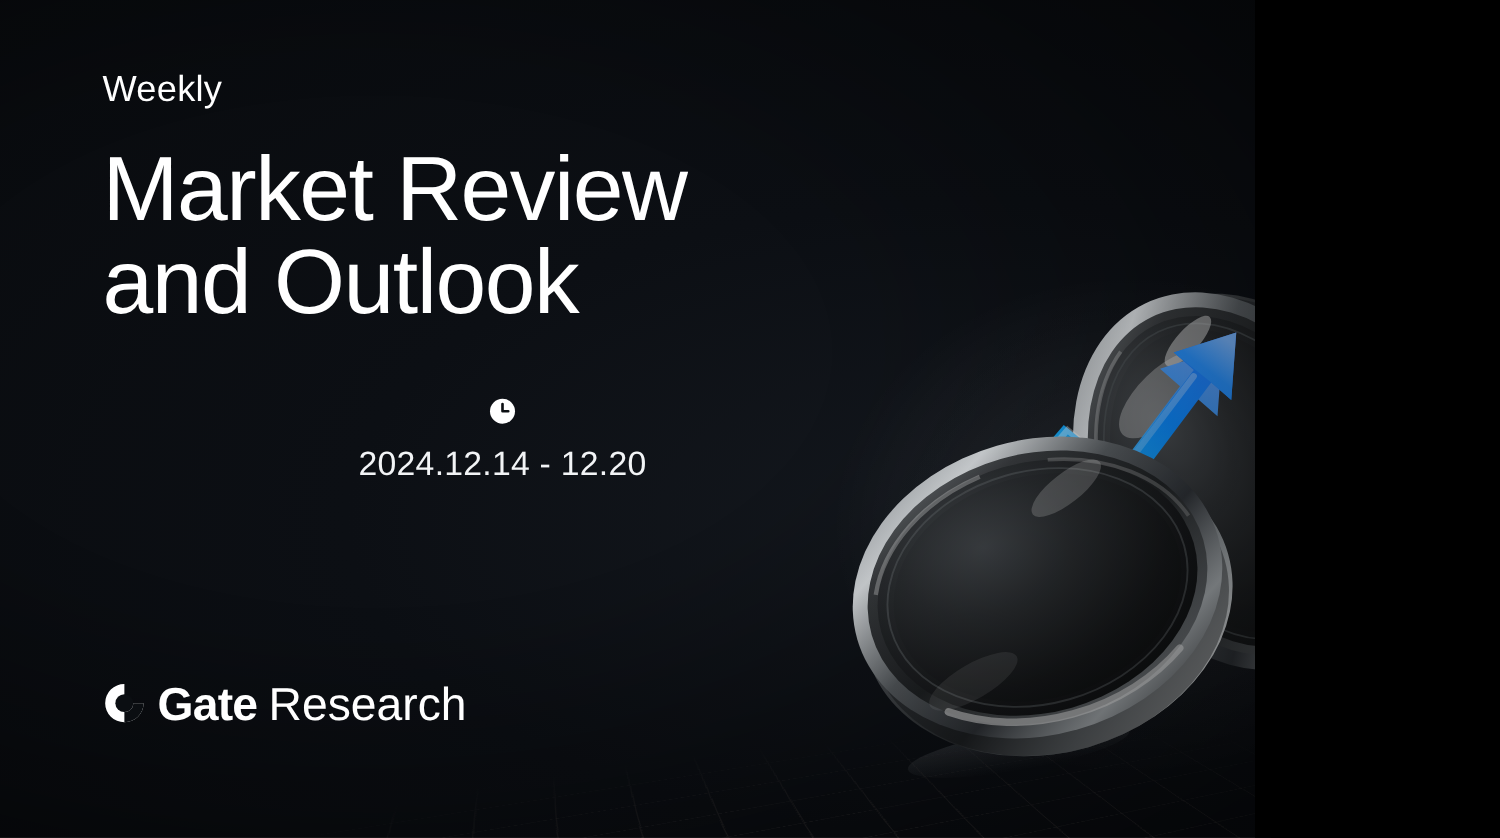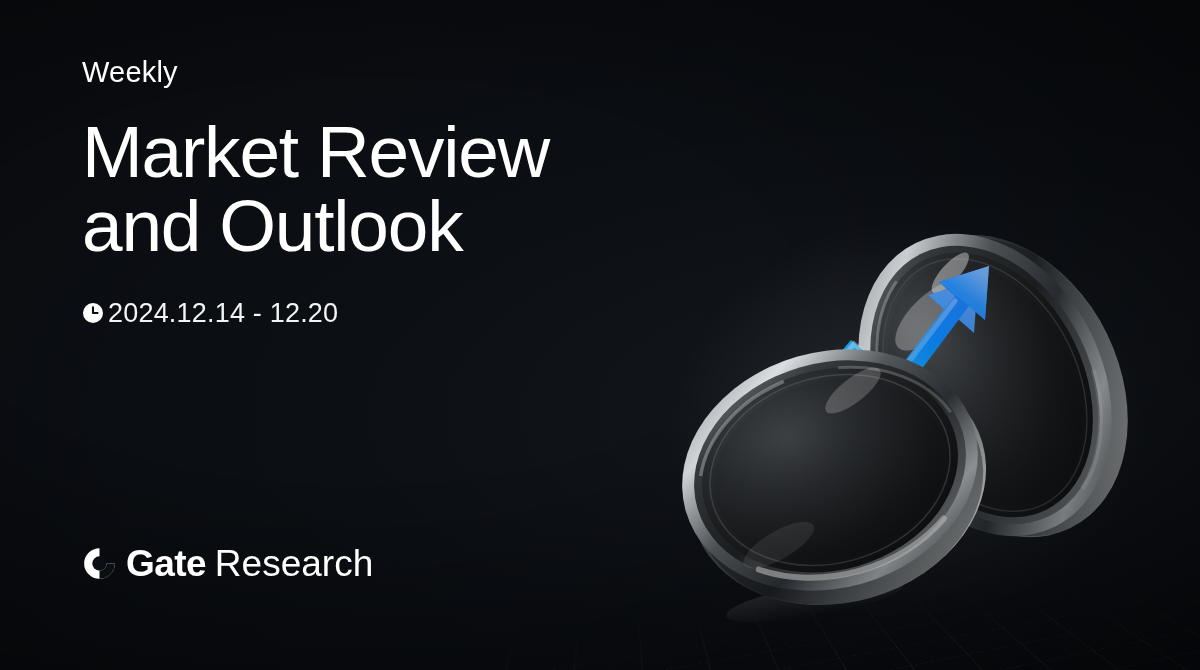--- a/index.html
+++ b/index.html
@@ -4,21 +4,21 @@
 <title>Gate Research — Weekly Market Review and Outlook</title>
 <style>
   html, body {
     margin: 0;
     padding: 0;
     background: #000;
   }
 
   .banner {
     position: relative;
-    width: 1200px;
+    width: 1004px;
     height: 670px;
     overflow: hidden;
     background: #737373;
     font-family: "Liberation Sans", "DejaVu Sans", sans-serif;
     -webkit-font-smoothing: antialiased;
   }
 
   
   .bg-base {
     position: absolute;
@@ -74,22 +74,23 @@
     letter-spacing: -1.2px;
     color: #ffffff;
     line-height: 1.02;
     margin: 0;
     white-space: pre-line;
   }
 
   .date-row {
     display: flex;
     align-items: center;
-    gap: 4px;
-    margin-top: 36px;
+    gap: 18px;
+    margin-top: 54px;
+    flex-direction: column;
   }
 
   .clock-icon {
     width: 22px;
     height: 22px;
     flex: 0 0 22px;
     display: block;
   }
 
   .date-text {
@@ -99,21 +100,20 @@
     color: #f2f4f6;
     line-height: 1;
   }
 
   
   .logo {
     position: absolute;
     left: 82px;
     top: 545px;
     display: flex;
-    align-items: center;
     gap: 9px;
   }
 
   .logo-mark {
     width: 35px;
     height: 35px;
     display: block;
   }
 
   .logo-text {

